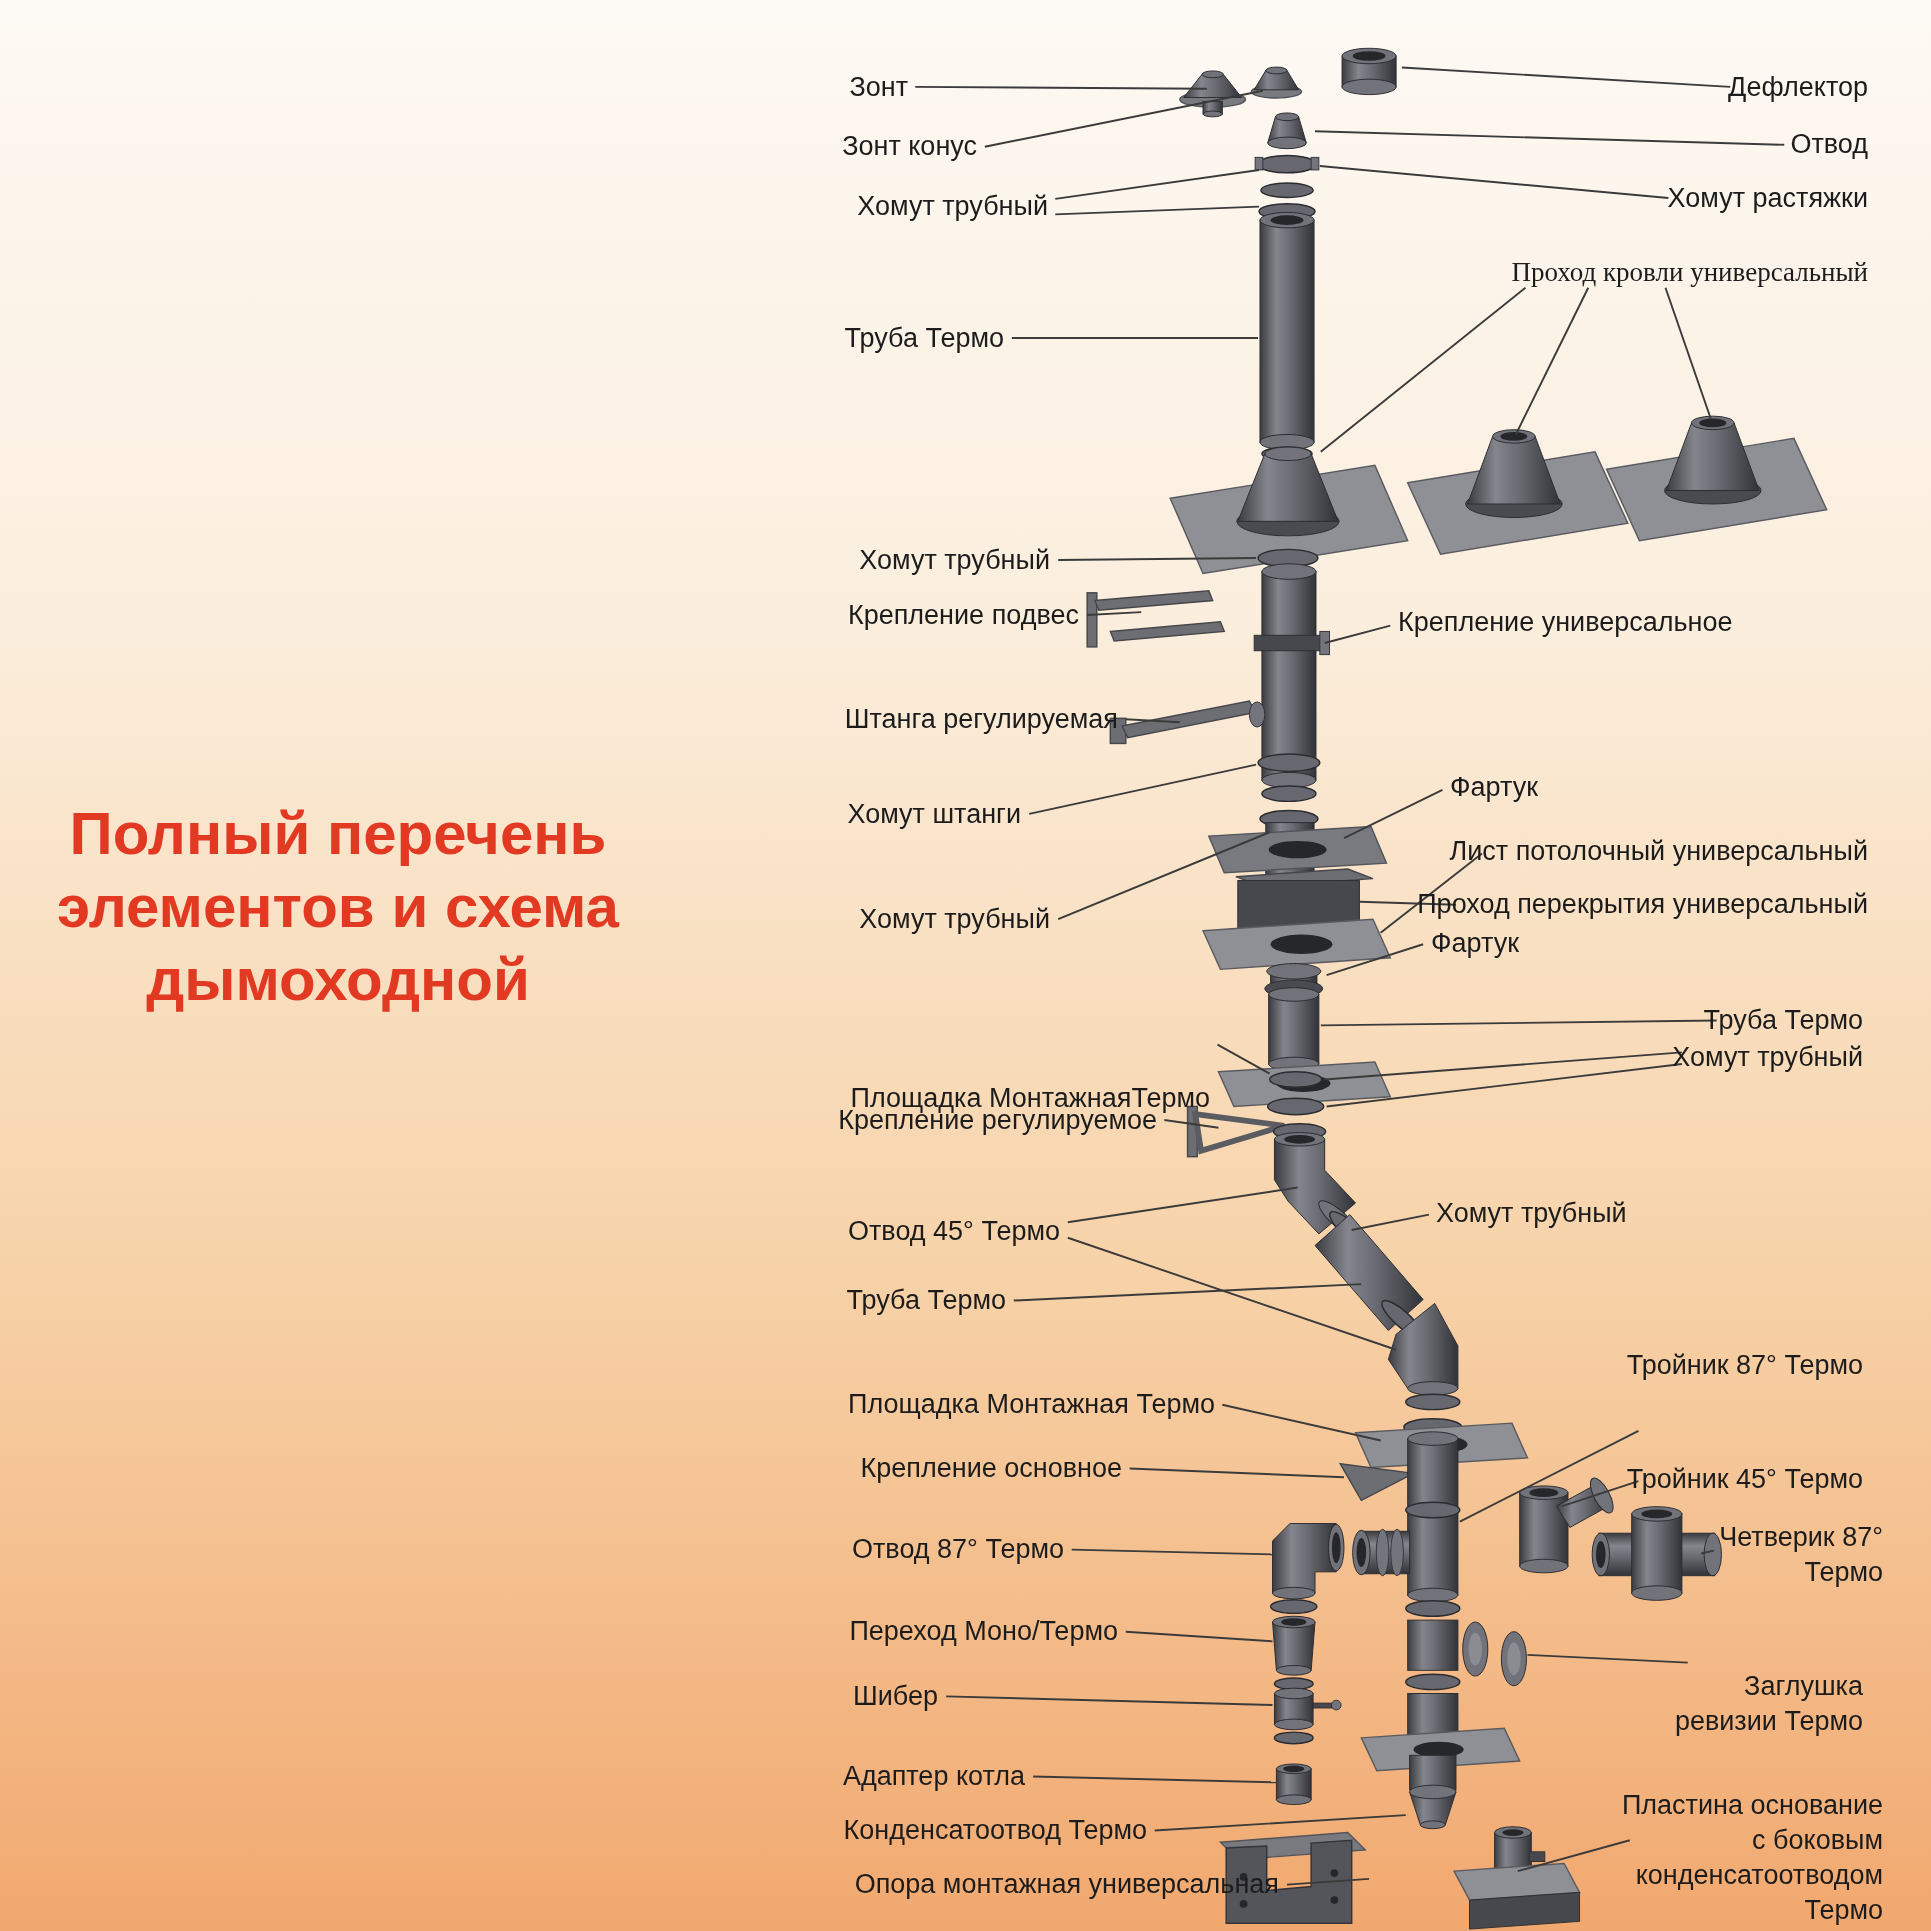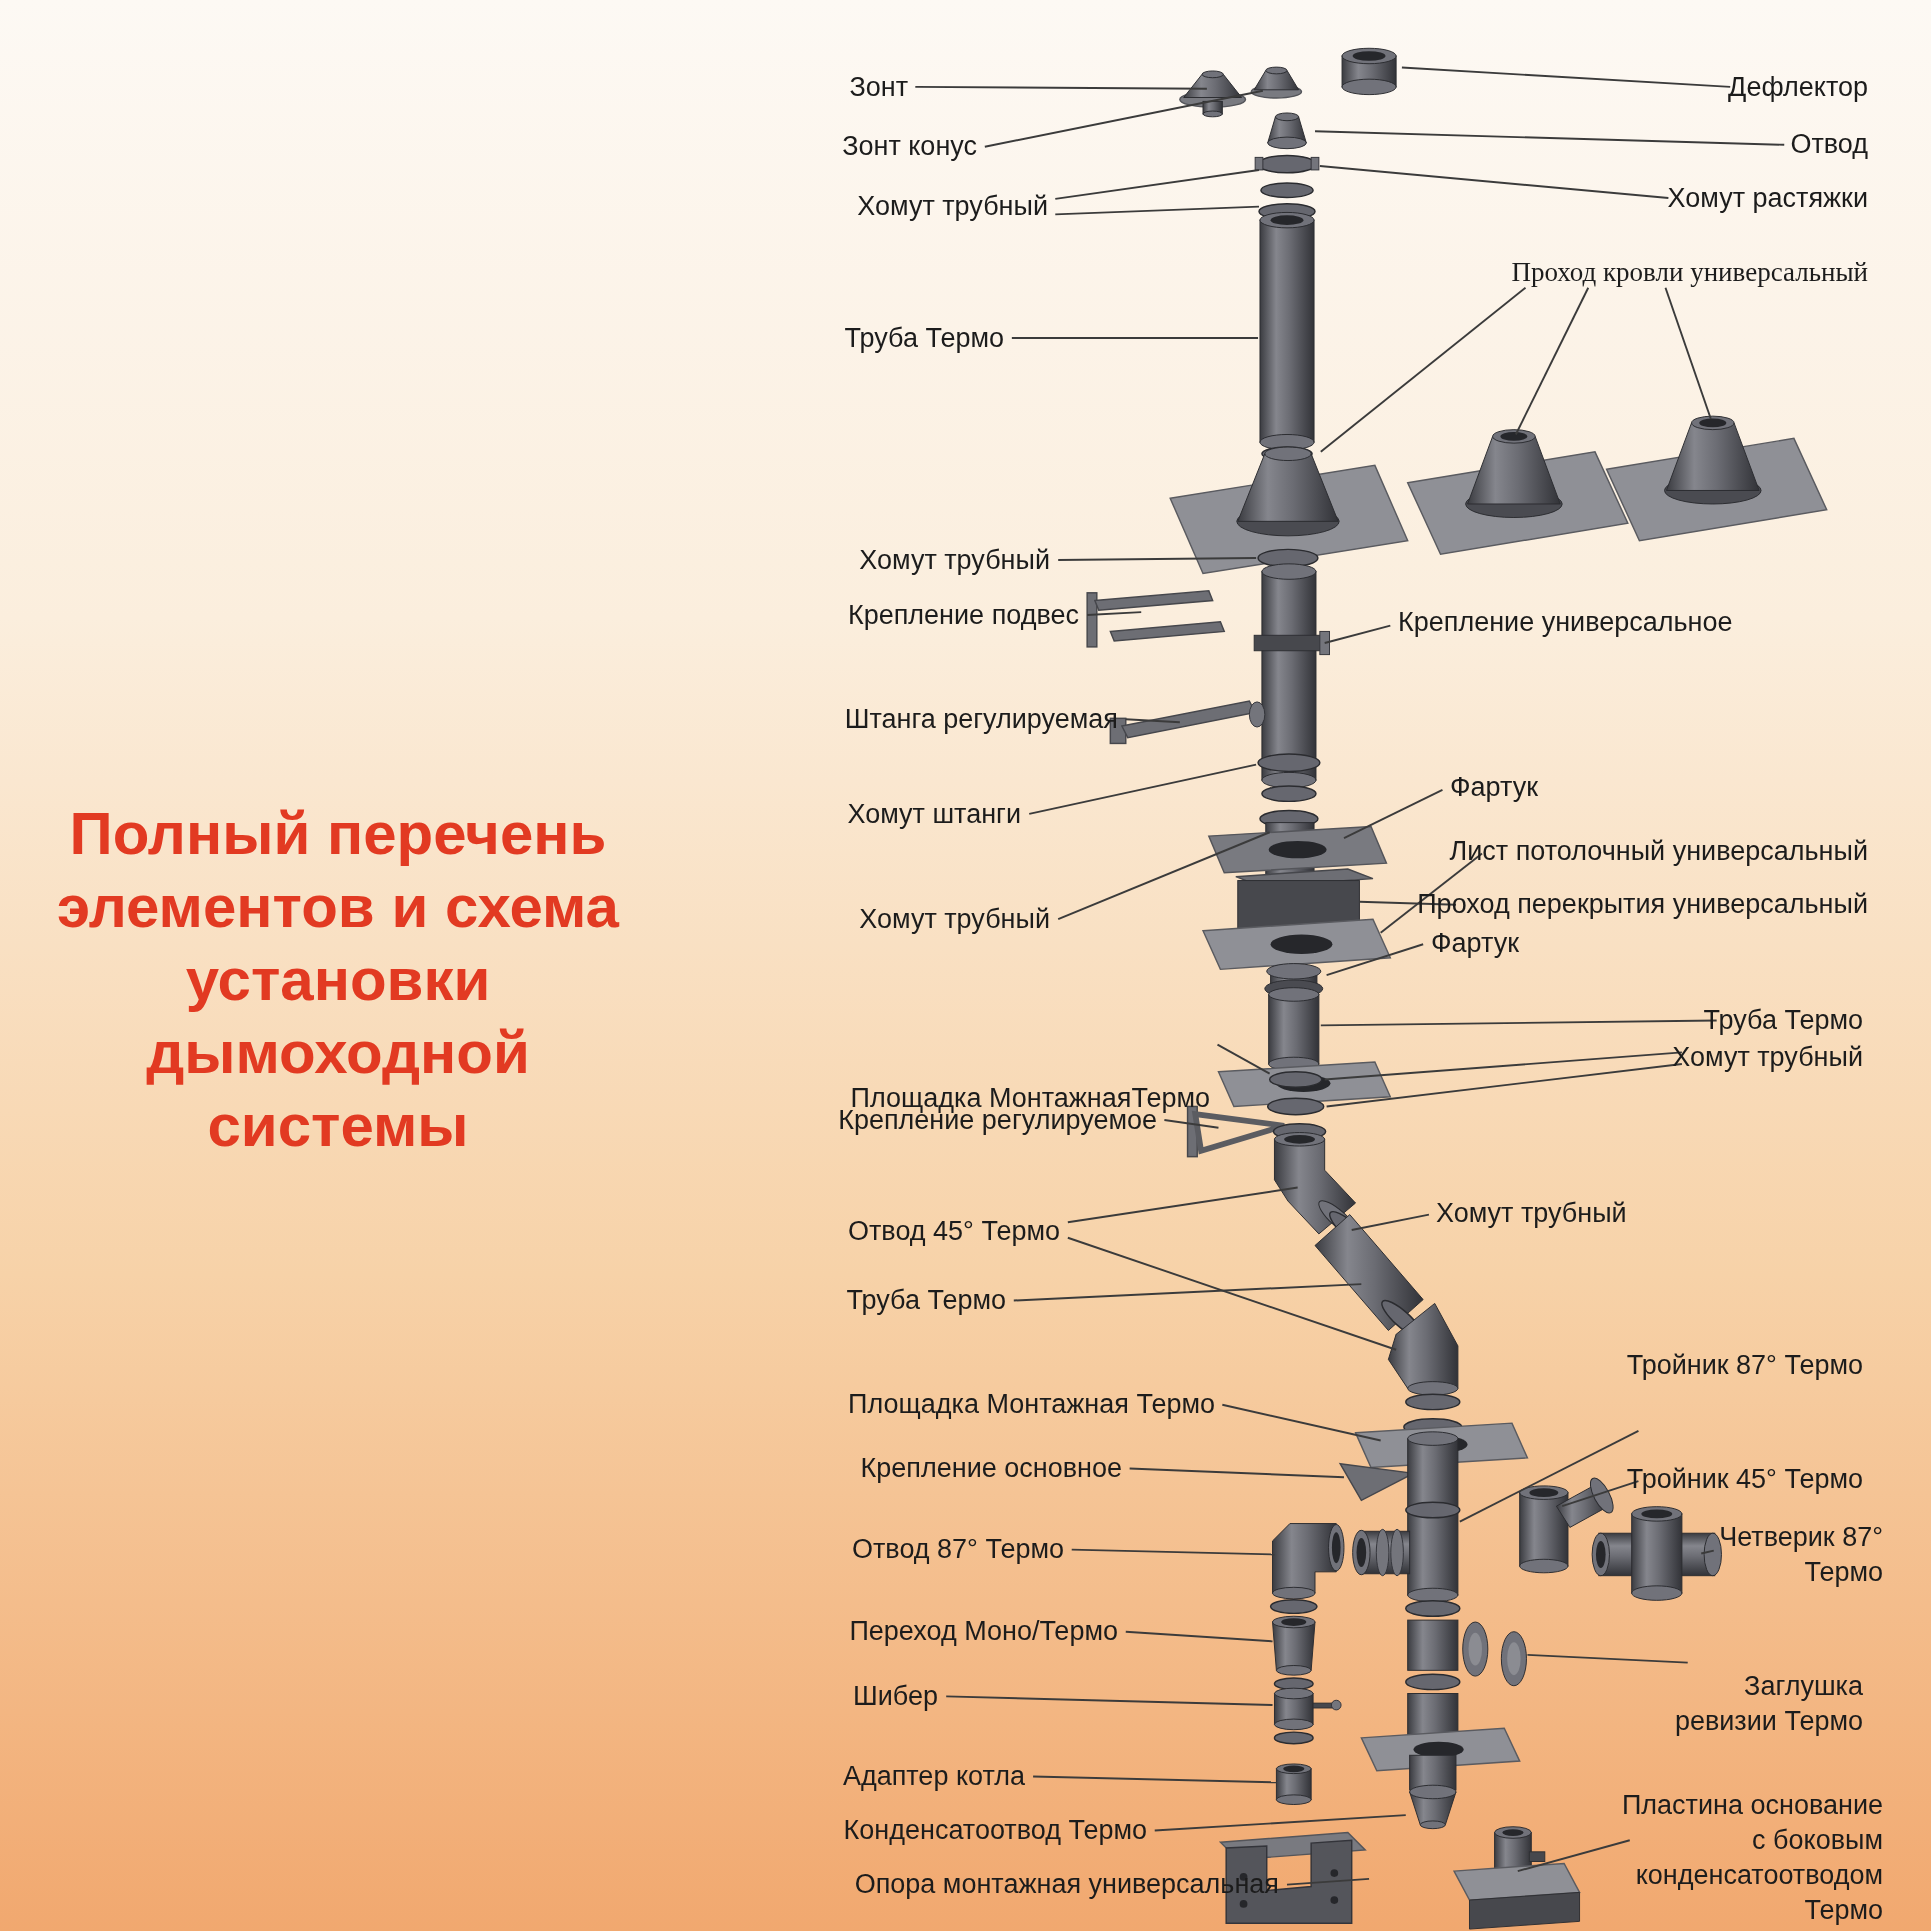--- a/index.html
+++ b/index.html
@@ -376,23 +376,21 @@
     <line class="leader" x1="1697" y1="1534" x2="1618" y2="1560"></line>
     <line class="leader" x1="1775" y1="1606" x2="1762" y2="1609"></line>
     <line class="leader" x1="1748" y1="1722" x2="1582" y2="1714"></line>
     <line class="leader" x1="1688" y1="1906" x2="1572" y2="1938"></line>
   </g>
 </svg>
 
 <div class="title">
   <div>Полный перечень</div>
   <div>элементов и схема</div>
-  <div>установки</div>
   <div>дымоходной</div>
-  <div>системы</div>
 </div>
 
 <div class="lbl ra" style="top:70px;right:1023px;">Зонт</div>
 <div class="lbl ra" style="top:129px;right:954px;">Зонт конус</div>
 <div class="lbl ra" style="top:189px;right:883px;">Хомут трубный</div>
 <div class="lbl ra" style="top:321px;right:927px;">Труба Термо</div>
 <div class="lbl ra" style="top:543px;right:881px;">Хомут трубный</div>
 <div class="lbl ra" style="top:598px;right:852px;">Крепление подвес</div>
 <div class="lbl ra" style="top:702px;right:813px;">Штанга регулируемая</div>
 <div class="lbl ra" style="top:797px;right:910px;">Хомут штанги</div>

